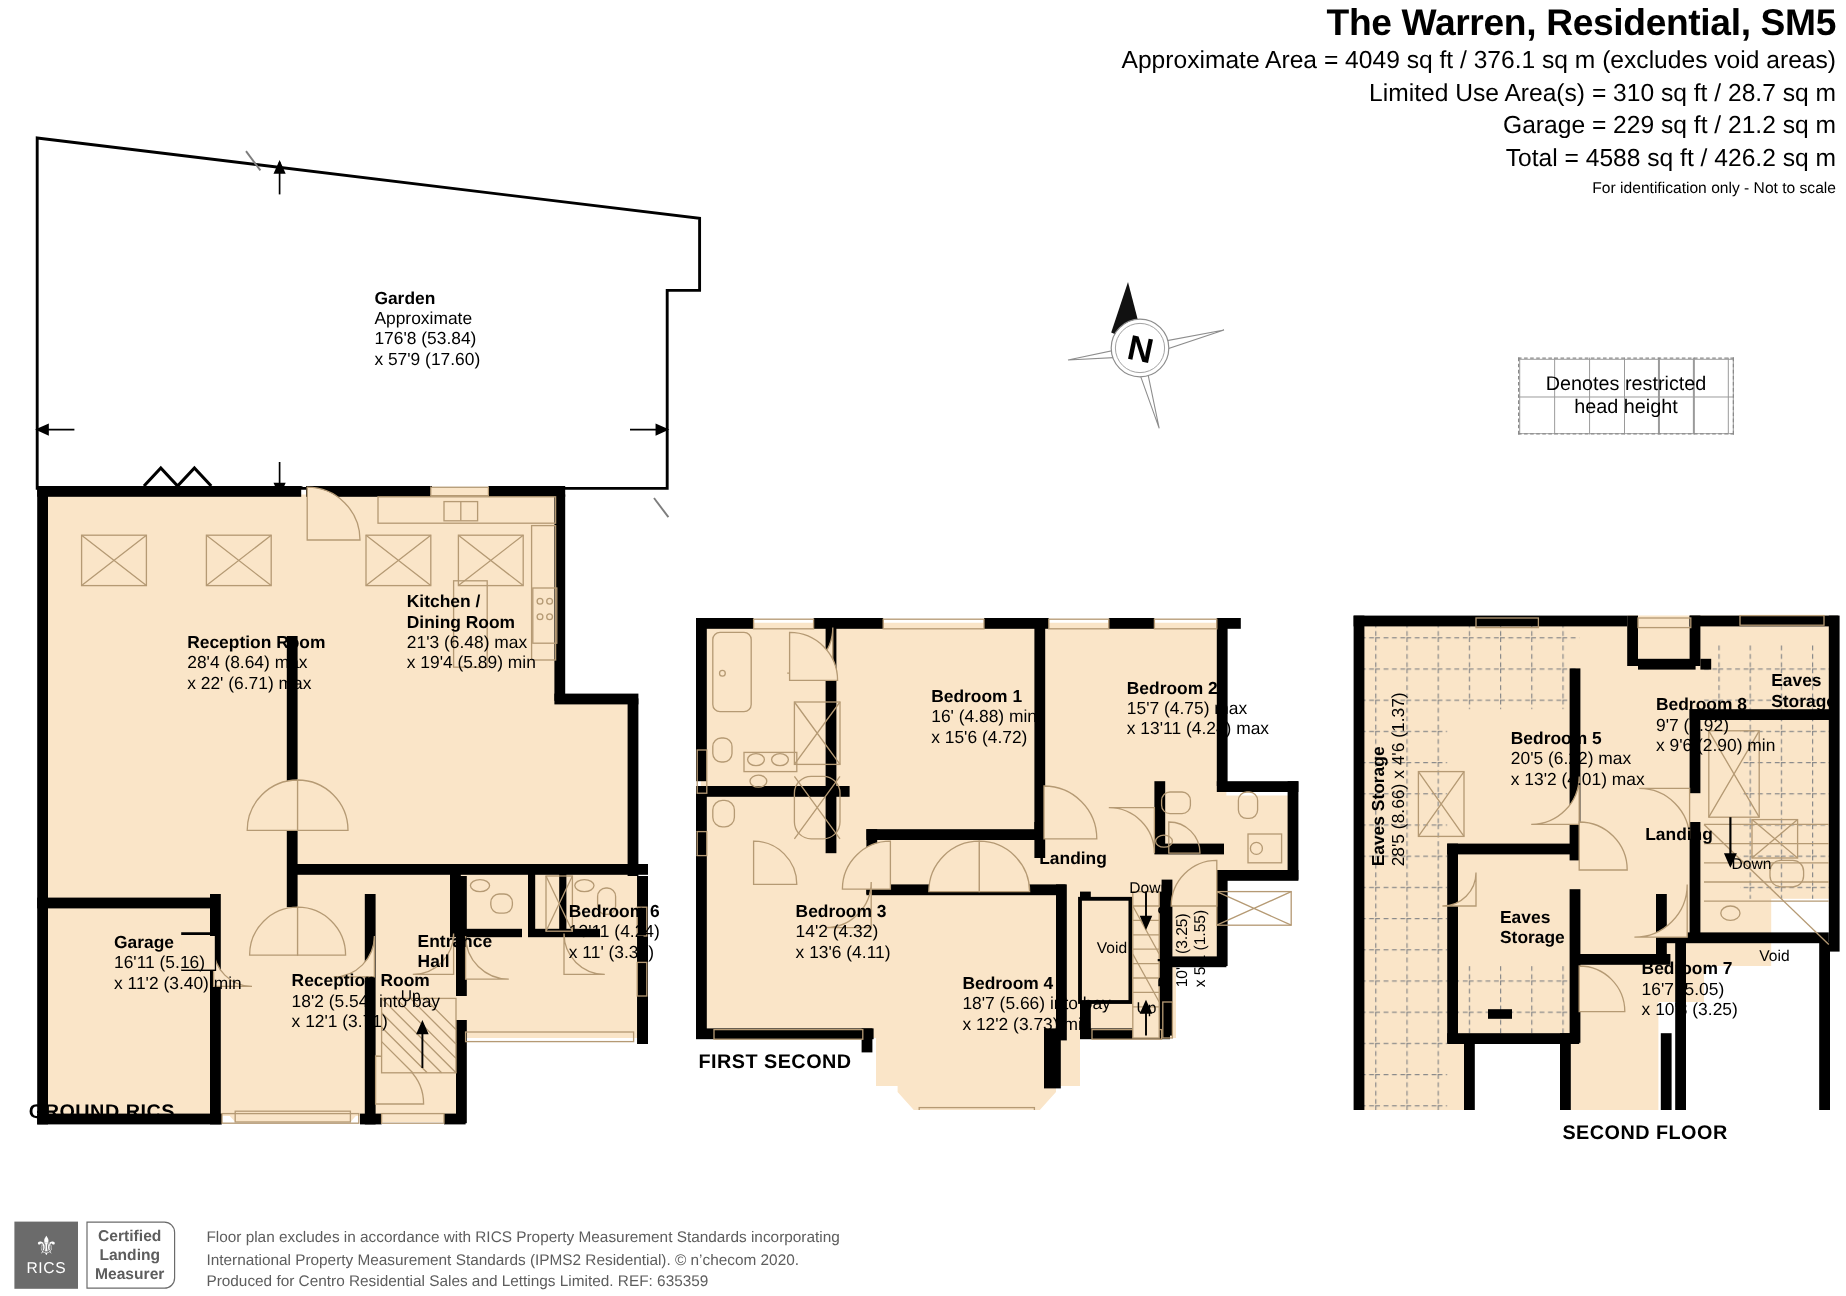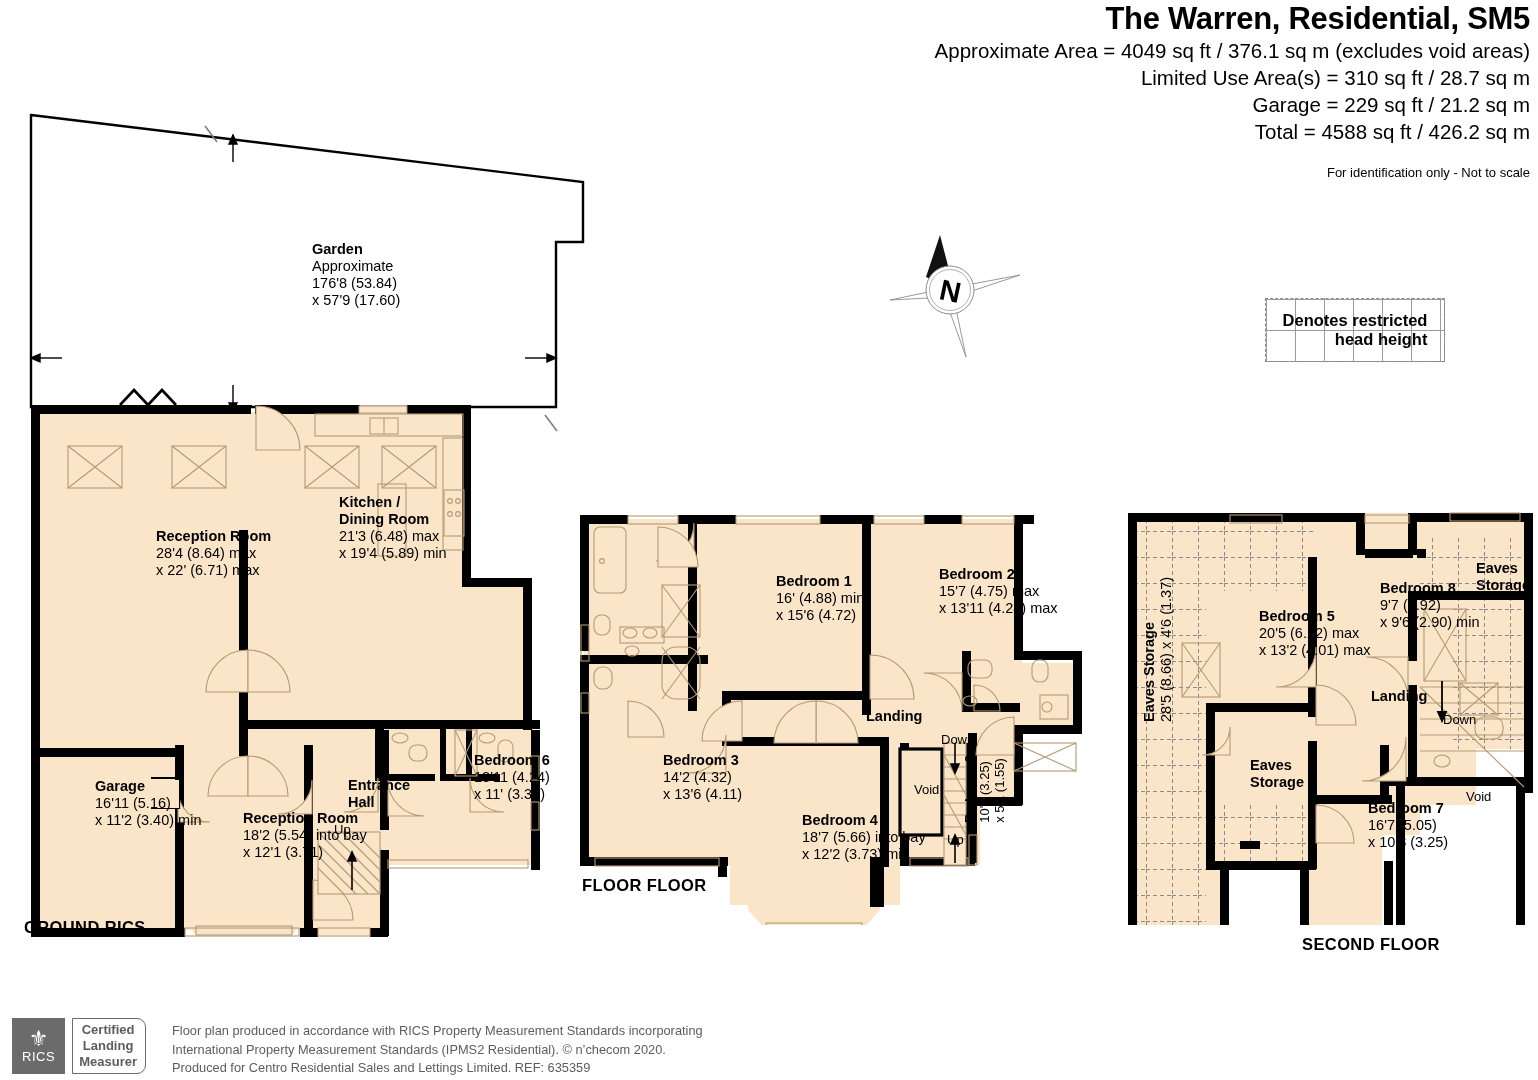--- a/index.html
+++ b/index.html
@@ -5,31 +5,31 @@
   html,body{margin:0;padding:0;background:#ffffff;}
   body{width:1538px;height:1080px;position:relative;overflow:hidden;
        font-family:"Liberation Sans","DejaVu Sans",sans-serif;color:#000;}
 
   .abs{position:absolute;}
 
   
   #header{position:absolute;right:8px;top:2px;text-align:right;}
   #title{font-size:31px;font-weight:bold;letter-spacing:-0.3px;line-height:1.12;}
   .hline{font-size:20.5px;line-height:1.32;white-space:nowrap;}
-  #notscale{font-size:13px;margin-top:20px;}
+  #notscale{font-size:13px;margin-top:4px;}
 
   
   #legend{position:absolute;left:1265px;top:300px;width:180px;height:60px;
           display:flex;align-items:center;justify-content:center;text-align:center;}
   #legendBox{position:absolute;left:1265px;top:298px;width:178px;height:62px;
              background-image:
                repeating-linear-gradient(to right,#9a9a9a 0 1px,transparent 1px 29px),
                repeating-linear-gradient(to bottom,#9a9a9a 0 1px,transparent 1px 31px);
              border:1px dashed #8a8a8a;}
-  #legendTxt{position:relative;font-size:16.5px;font-weight:bold;line-height:1.18;z-index:2;text-align:right;}
+  #legendTxt{position:relative;font-size:16.5px;font-weight:normal;line-height:1.18;z-index:2;}
 
   
   .floorlabel{font-size:16.5px;font-weight:bold;letter-spacing:0.4px;}
 
   
   .room{position:absolute;text-align:center;line-height:1.17;white-space:nowrap;}
   .rname{font-size:14.5px;font-weight:bold;}
   .rdim{font-size:14.5px;}
   .room.small .rname,.room.small .rdim{font-size:13px;}
   .vert{transform-origin:center center;}
@@ -413,21 +413,21 @@
 </div>
 <div class="room small" style="left:914px;top:782px;width:0;">
   <div class="rdim">Void</div>
 </div>
 <div class="room small" style="left:941px;top:732px;width:0;">
   <div class="rdim">Down</div>
 </div>
 <div class="room small" style="left:947px;top:832px;width:0;">
   <div class="rdim">Up</div>
 </div>
-<div class="floorlabel abs" style="left:582px;top:876px;">FLOOR FLOOR</div>
+<div class="floorlabel abs" style="left:582px;top:876px;">FIRST SECOND</div>
 
 <svg class="abs" style="left:1120px;top:505px;" width="420" height="420">
   <defs>
     <pattern id="eaves2" width="26" height="26" patternUnits="userSpaceOnUse">
       <rect width="26" height="26" fill="#FAE5C8"></rect>
       <path d="M0 0.5 H26 M0.5 0 V26" stroke="#8a8a8a" stroke-width="1" stroke-dasharray="4,3"></path>
     </pattern>
   </defs>
 
   <g fill="#FAE5C8">
@@ -565,17 +565,17 @@
       <div id="ricsGlyph">⚜</div>
       <div id="ricsWord">RICS</div>
     </div>
     <div id="ricsTxt">
       <span>Certified</span>
       <span>Landing</span>
       <span>Measurer</span>
     </div>
   </div>
   <div id="footerText">
-    <div>Floor plan produced in accordance with RICS Property Measurement Standards incorporating</div>
+    <div>Floor plan excludes in accordance with RICS Property Measurement Standards incorporating</div>
     <div>International Property Measurement Standards (IPMS2 Residential).   © n’checom 2020.</div>
     <div>Produced for Centro Residential Sales and Lettings Limited.    REF: 635359</div>
   </div>
 </div>
 
 </body></html>

